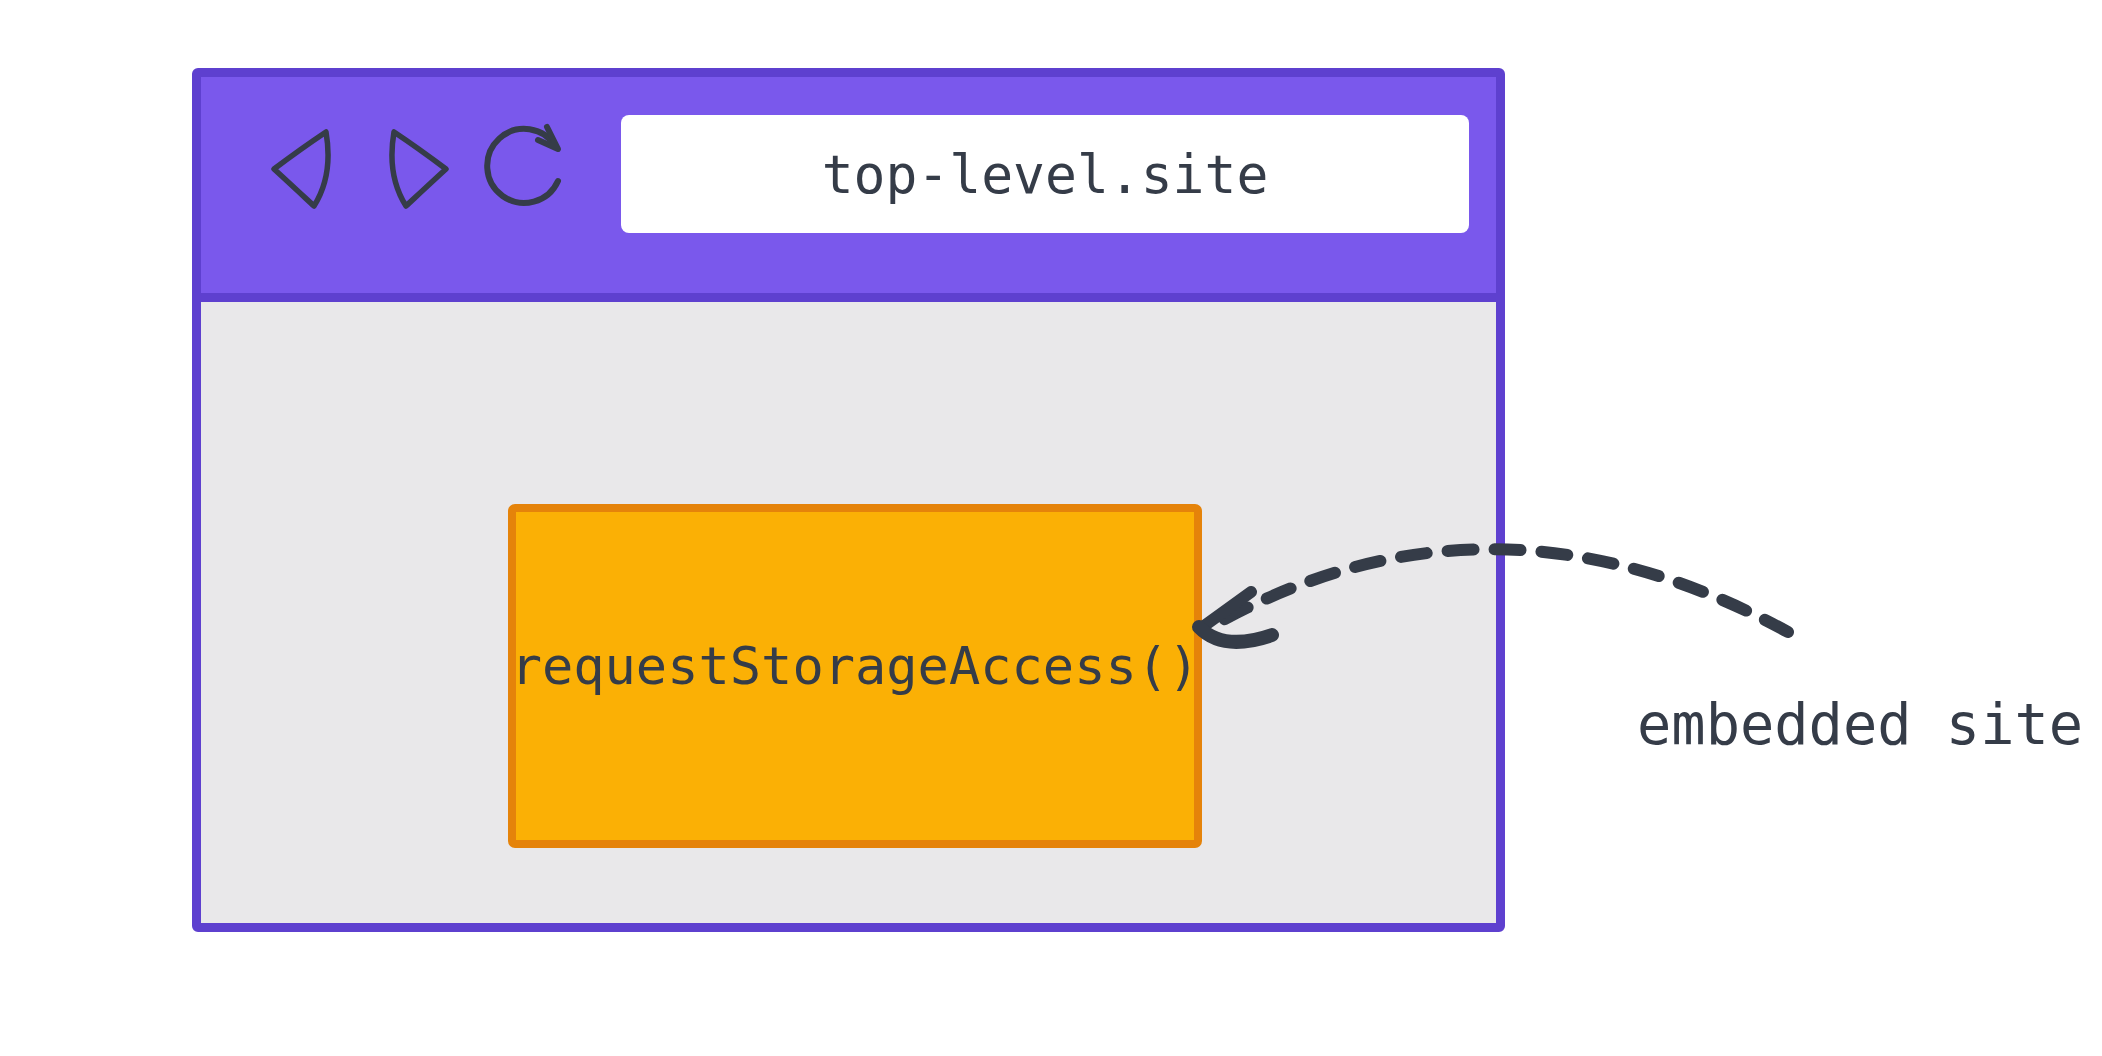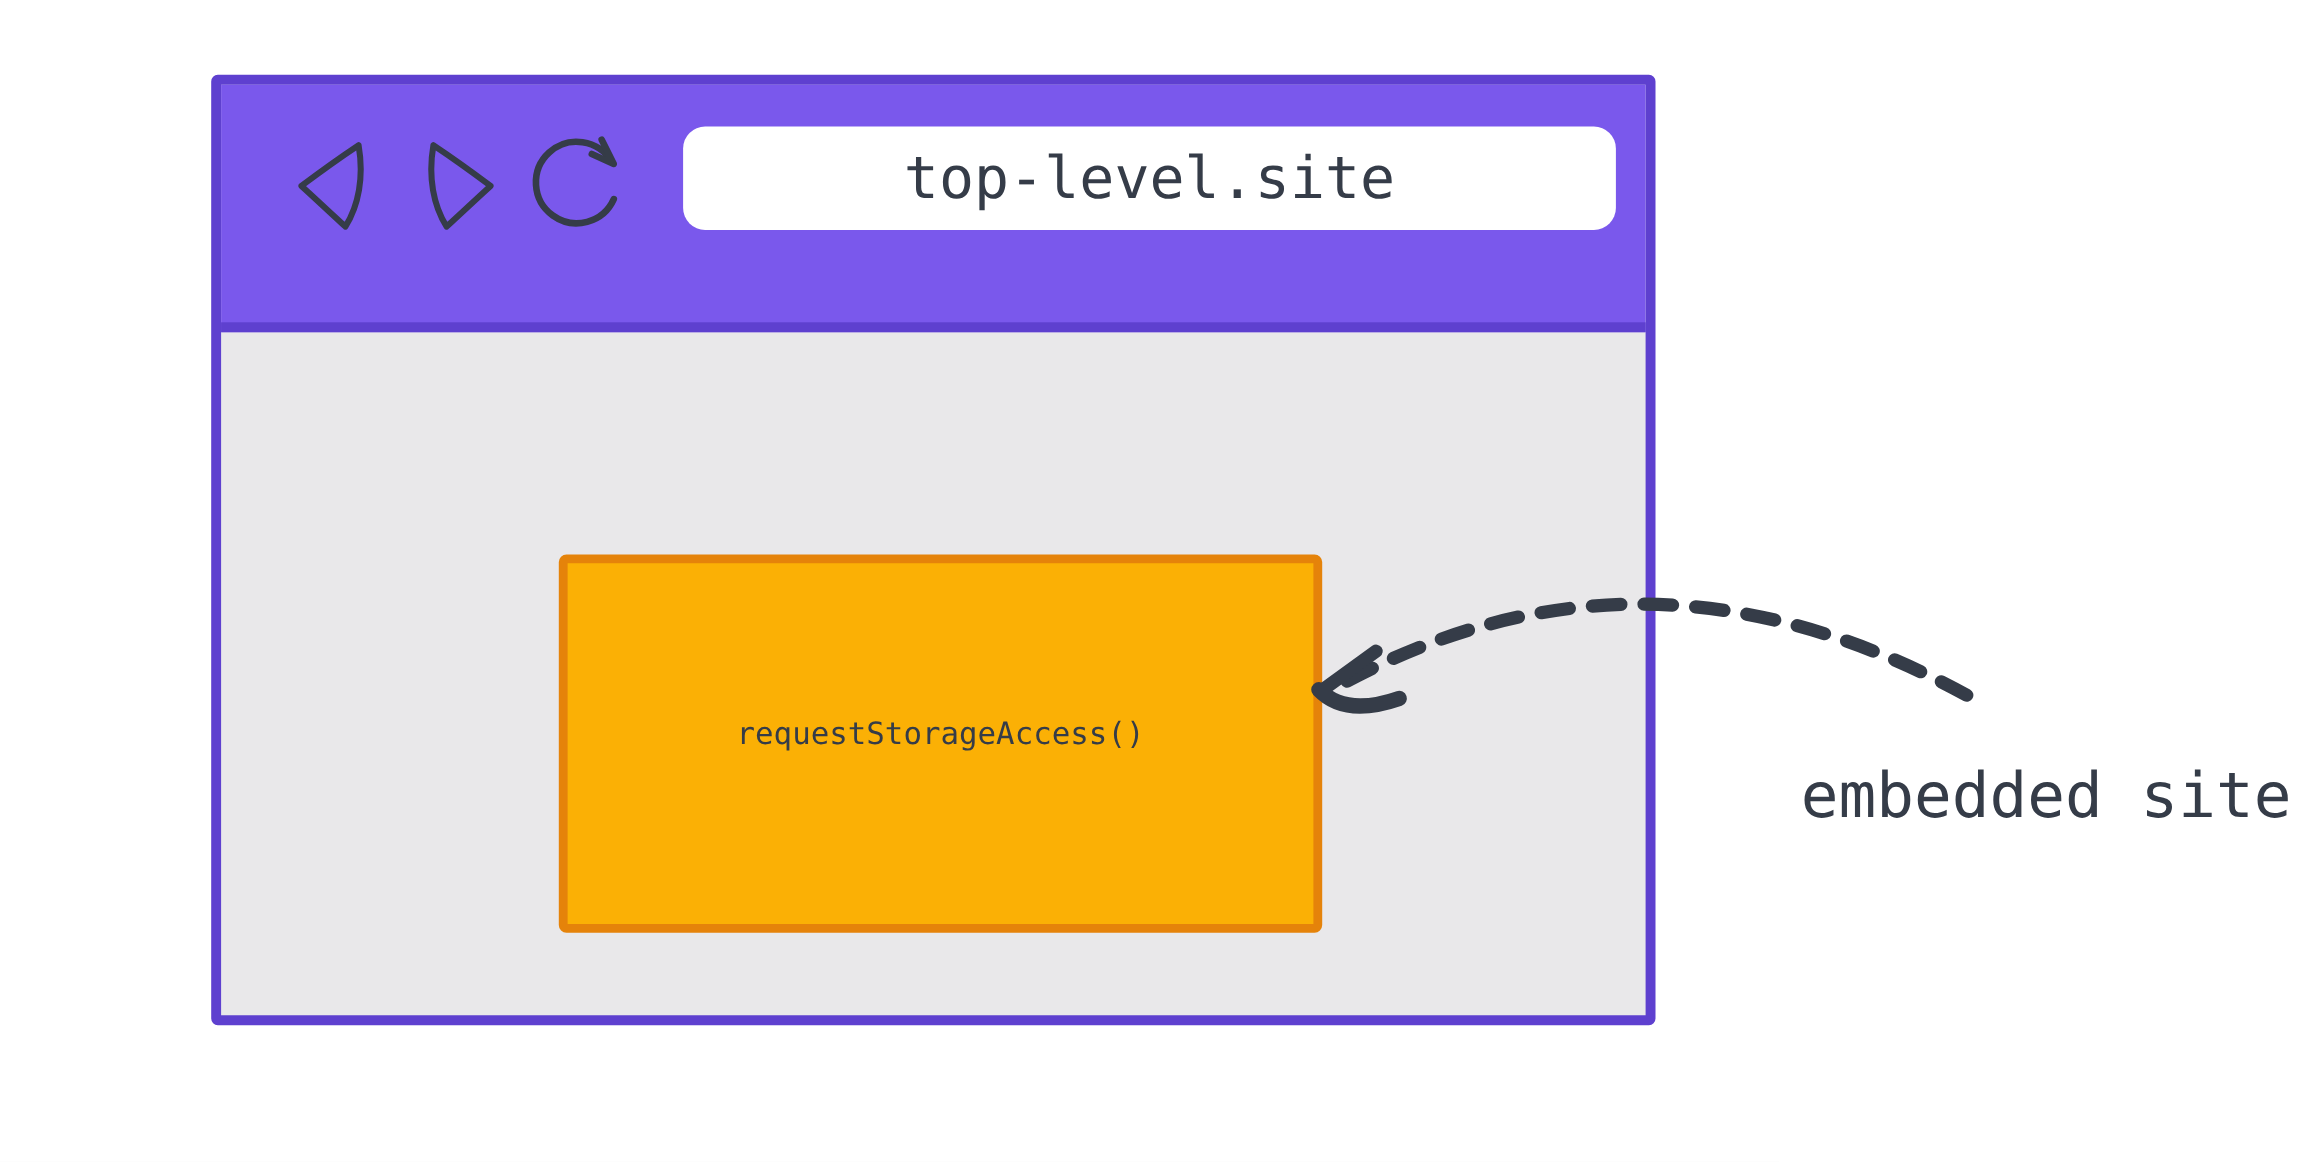--- a/index.html
+++ b/index.html
@@ -43,23 +43,23 @@
   }
   .nav-icon.back    { left: 70px;  top: 50px; }
   .nav-icon.forward { left: 188px; top: 50px; }
   .nav-icon.reload  { left: 282px; top: 40px; }
 
   .address-bar {
     position: absolute;
     left: 420px;
     top: 38px;
     width: 848px;
-    height: 94px;
+    height: 118px;
     background: var(--address-bar-white, #ffffff);
-    border-radius: 20px;
+    border-radius: 8px;
     display: flex;
     align-items: center;
     justify-content: center;
   }
   .address-text {
     font-size: 53px;
     letter-spacing: 0;
     color: var(--ink, #353C48);
     white-space: nowrap;
   }
@@ -73,21 +73,21 @@
     height: 344px;
     box-sizing: border-box;
     background: var(--frame-orange, #FBB005);
     border: 8px solid var(--frame-border-orange, #E5830A);
     border-radius: 7px;
     display: flex;
     align-items: center;
     justify-content: center;
   }
   .frame-label {
-    font-size: 28px;
+    font-size: 52px;
     color: var(--ink, #353C48);
     transform: translateY(-10px);
     white-space: nowrap;
   }
 
   
   .arrow-layer {
     position: absolute;
     left: 0;
     top: 0;

